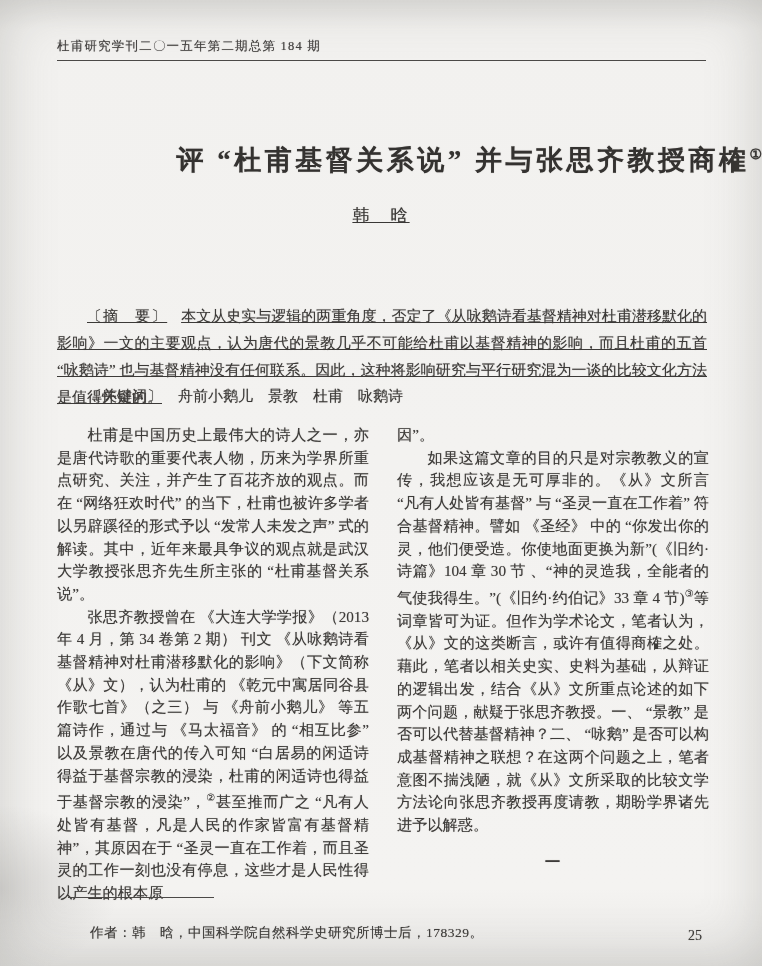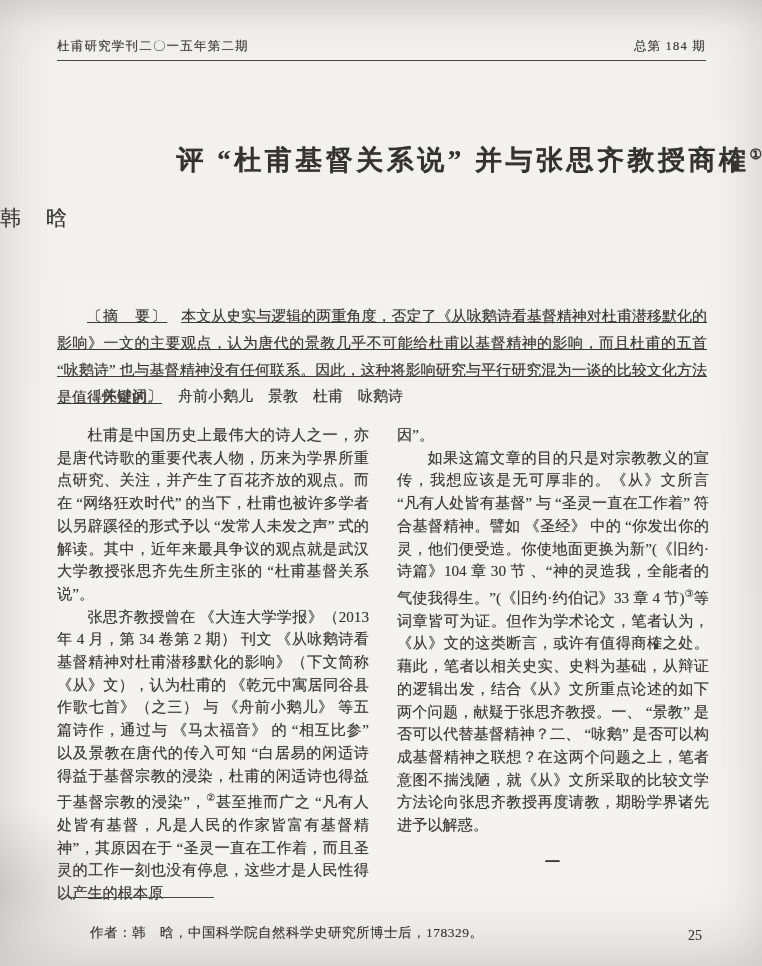--- a/index.html
+++ b/index.html
@@ -19,35 +19,35 @@
   }
   .page::after{ 
     content:"";position:absolute;inset:0;pointer-events:none;
     box-shadow:inset 0 0 55px rgba(120,118,114,.30);
   }
   .scan-text{text-shadow:0 0 .8px rgba(72,70,66,.55);}
 
   
   .runhead{
     position:absolute;left:57px;right:56px;top:38px;
-    display:flex;justify-content:space-between;align-items:flex-end;
+    display:flex;align-items:flex-end;
     font-size:12.5px;letter-spacing:1.2px;color:#434140;
     border-bottom:1.6px solid #4b4947;padding-bottom:5px;
   }
 
   
   .title{
     position:absolute;left:0;right:0;top:124px;
     text-align:right;font-size:27px;letter-spacing:3.5px;
     color:#343230;font-weight:600;white-space:nowrap;
   }
   .title sup{font-size:14px;letter-spacing:0;vertical-align:super;}
   .author{
     position:absolute;left:0;right:0;top:204px;
-    text-align:left;font-size:21px;letter-spacing:2px;color:#3a3836;
+    text-align:center;font-size:17px;letter-spacing:2px;color:#3a3836;text-decoration:underline;
   }
 
   
   .abstract{
     position:absolute;left:57px;width:650px;top:288px;
     font-size:15px;line-height:27px;text-align:justify;
     text-indent:2em;color:#3c3a38;text-decoration:underline;
   }
   .abstract .label{letter-spacing:1px;margin-right:14px;}
   .keywords{

